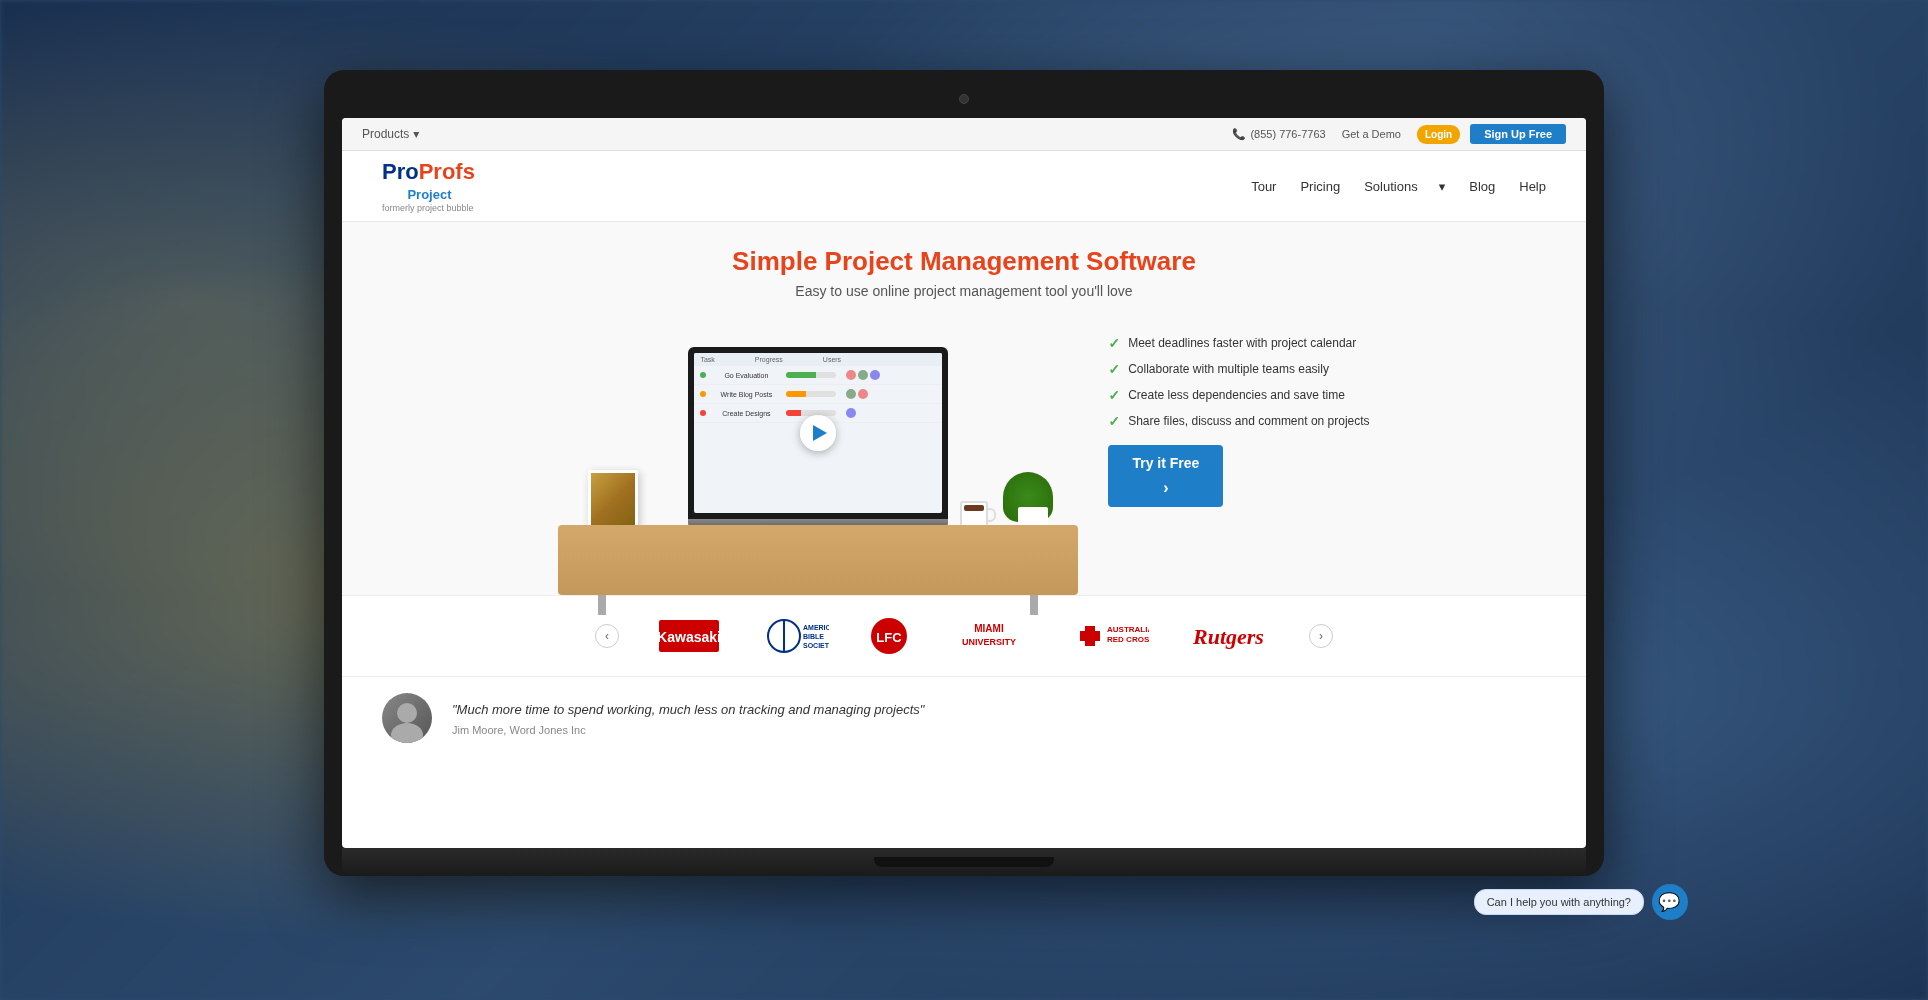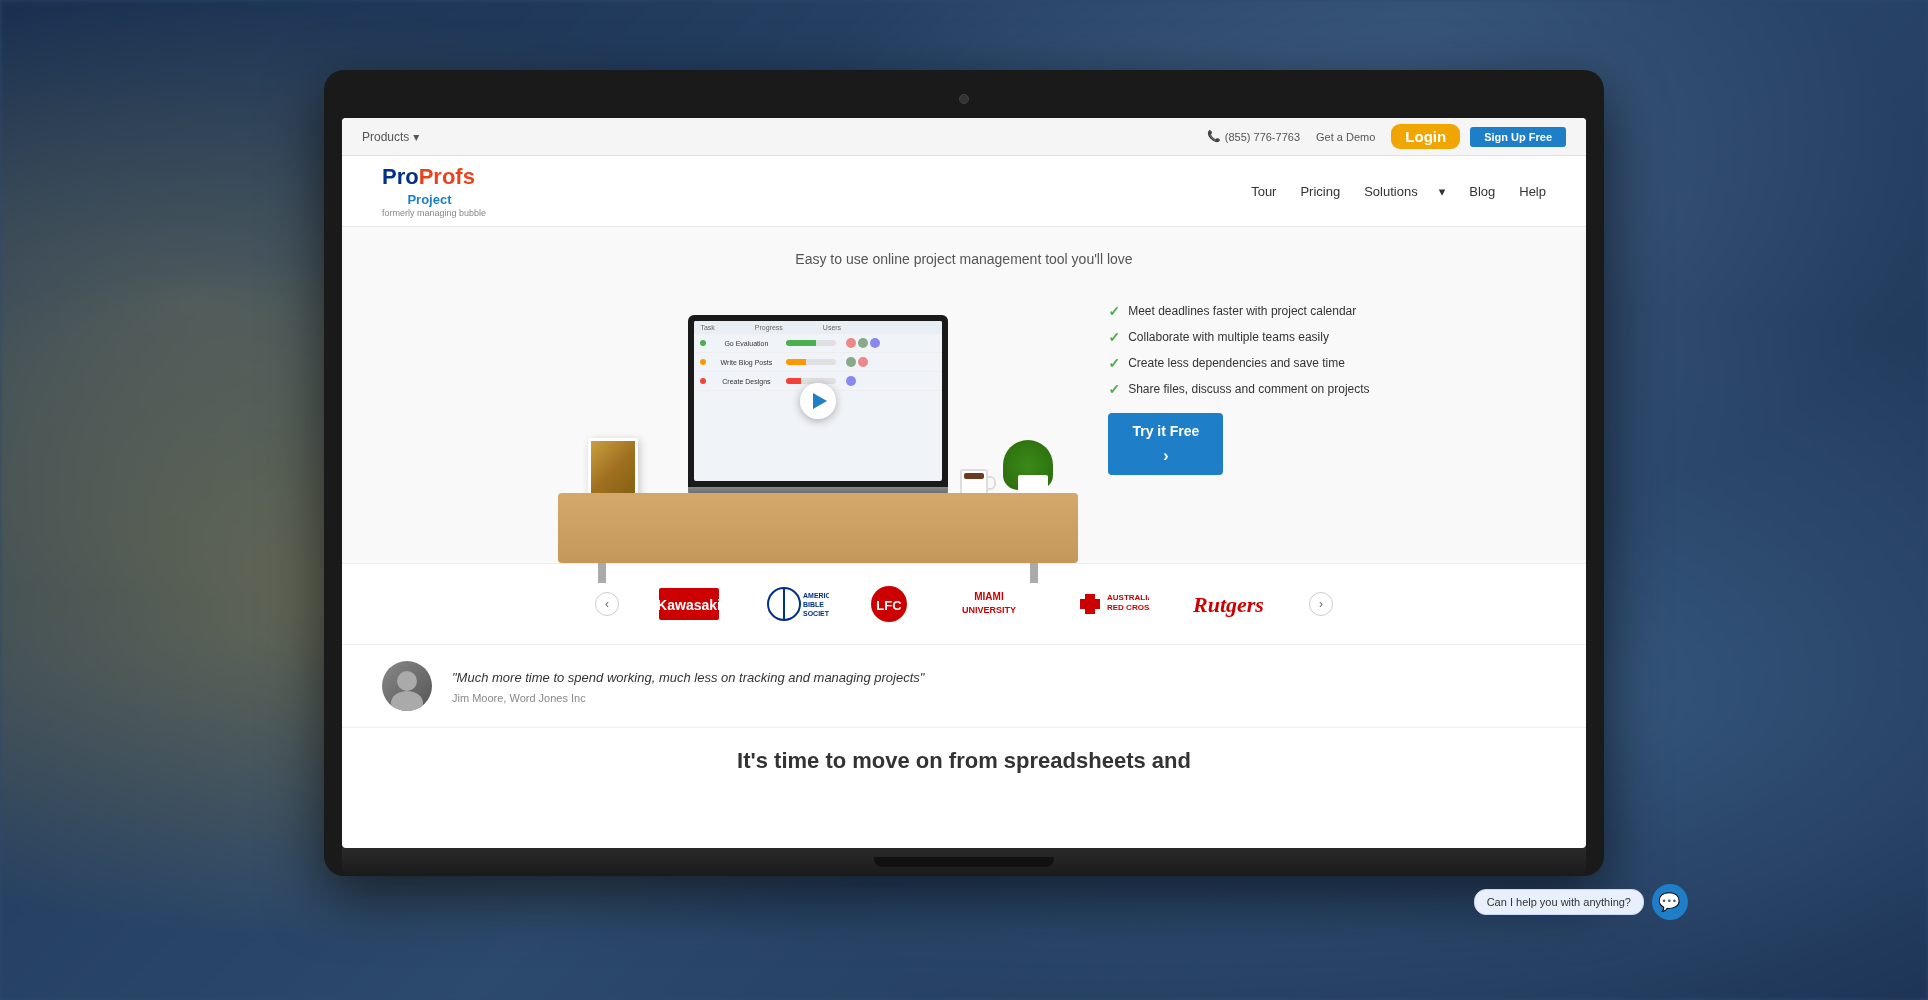--- a/index.html
+++ b/index.html
@@ -120,22 +120,22 @@
       font-size: 11px;
       cursor: pointer;
       padding: 2px 6px;
     }
 
     .btn-login {
       background: #f0a500;
       color: #fff;
       border: none;
       border-radius: 9px;
-      padding: 4px 14px;
-      font-size: 15px;
+      padding: 4px 8px;
+      font-size: 10px;
       cursor: pointer;
       font-weight: bold;
     }
 
     .btn-signup {
       background: #1e7ec8;
       color: #fff;
       border: none;
       border-radius: 3px;
       padding: 4px 14px;
@@ -670,39 +670,40 @@
         <div class="logo-area">
           <div class="logo-text">
             <div class="logo-wrapper">
               <div class="logo-line1">
                 <span class="logo-pro">Pro</span>
                   <span class="logo-profs">Profs</span>
               </div>
               <span class="logo-project">Project</span>
             </div>
           </div>
-          <span class="logo-sub">formerly managing bubble</span>
+          <span class="logo-sub">formerly project bubble</span>
         </div>
         <nav>
           <ul class="nav-links">
             <li><a href="#">Tour</a></li>
             <li><a href="#">Pricing</a></li>
             <li>
               <a href="#" class="solutions">
                 <span>Solutions</span>
                 <span>▾</span>
               </a>
             </li>
             <li><a href="#">Blog</a></li>
             <li><a href="#">Help</a></li>
           </ul>
         </nav>
       </div>
 
       <div class="hero">
+        <h1 class="hero-title">Simple Project Management Software</h1>
         <p class="hero-sub">Easy to use online project management tool you'll love</p>
 
         <div class="hero-content">
 
           <div class="desk-scene">
 
             <div class="photo-frame">
               <div class="photo-dog"></div>
             </div>
 
@@ -864,23 +865,20 @@
             <circle cx="25" cy="20" r="10" fill="#aaa"></circle>
             <ellipse cx="25" cy="42" rx="16" ry="12" fill="#aaa"></ellipse>
           </svg>
         </div>
         <div>
           <p class="testimonial-text">"Much more time to spend working, much less on tracking and managing projects"</p>
           <p class="testimonial-author">Jim Moore, Word Jones Inc</p>
         </div>
       </div>
 
-      <div class="bottom-section">
-        <h2 class="bottom-title">It's time to move on from spreadsheets and</h2>
-      </div>
 
     </div>
     <div class="laptop-base">
       <div class="laptop-base-notch"></div>
     </div>
   </div>
 </div>
 
 <div class="chat-widget">
   <div class="chat-bubble">

